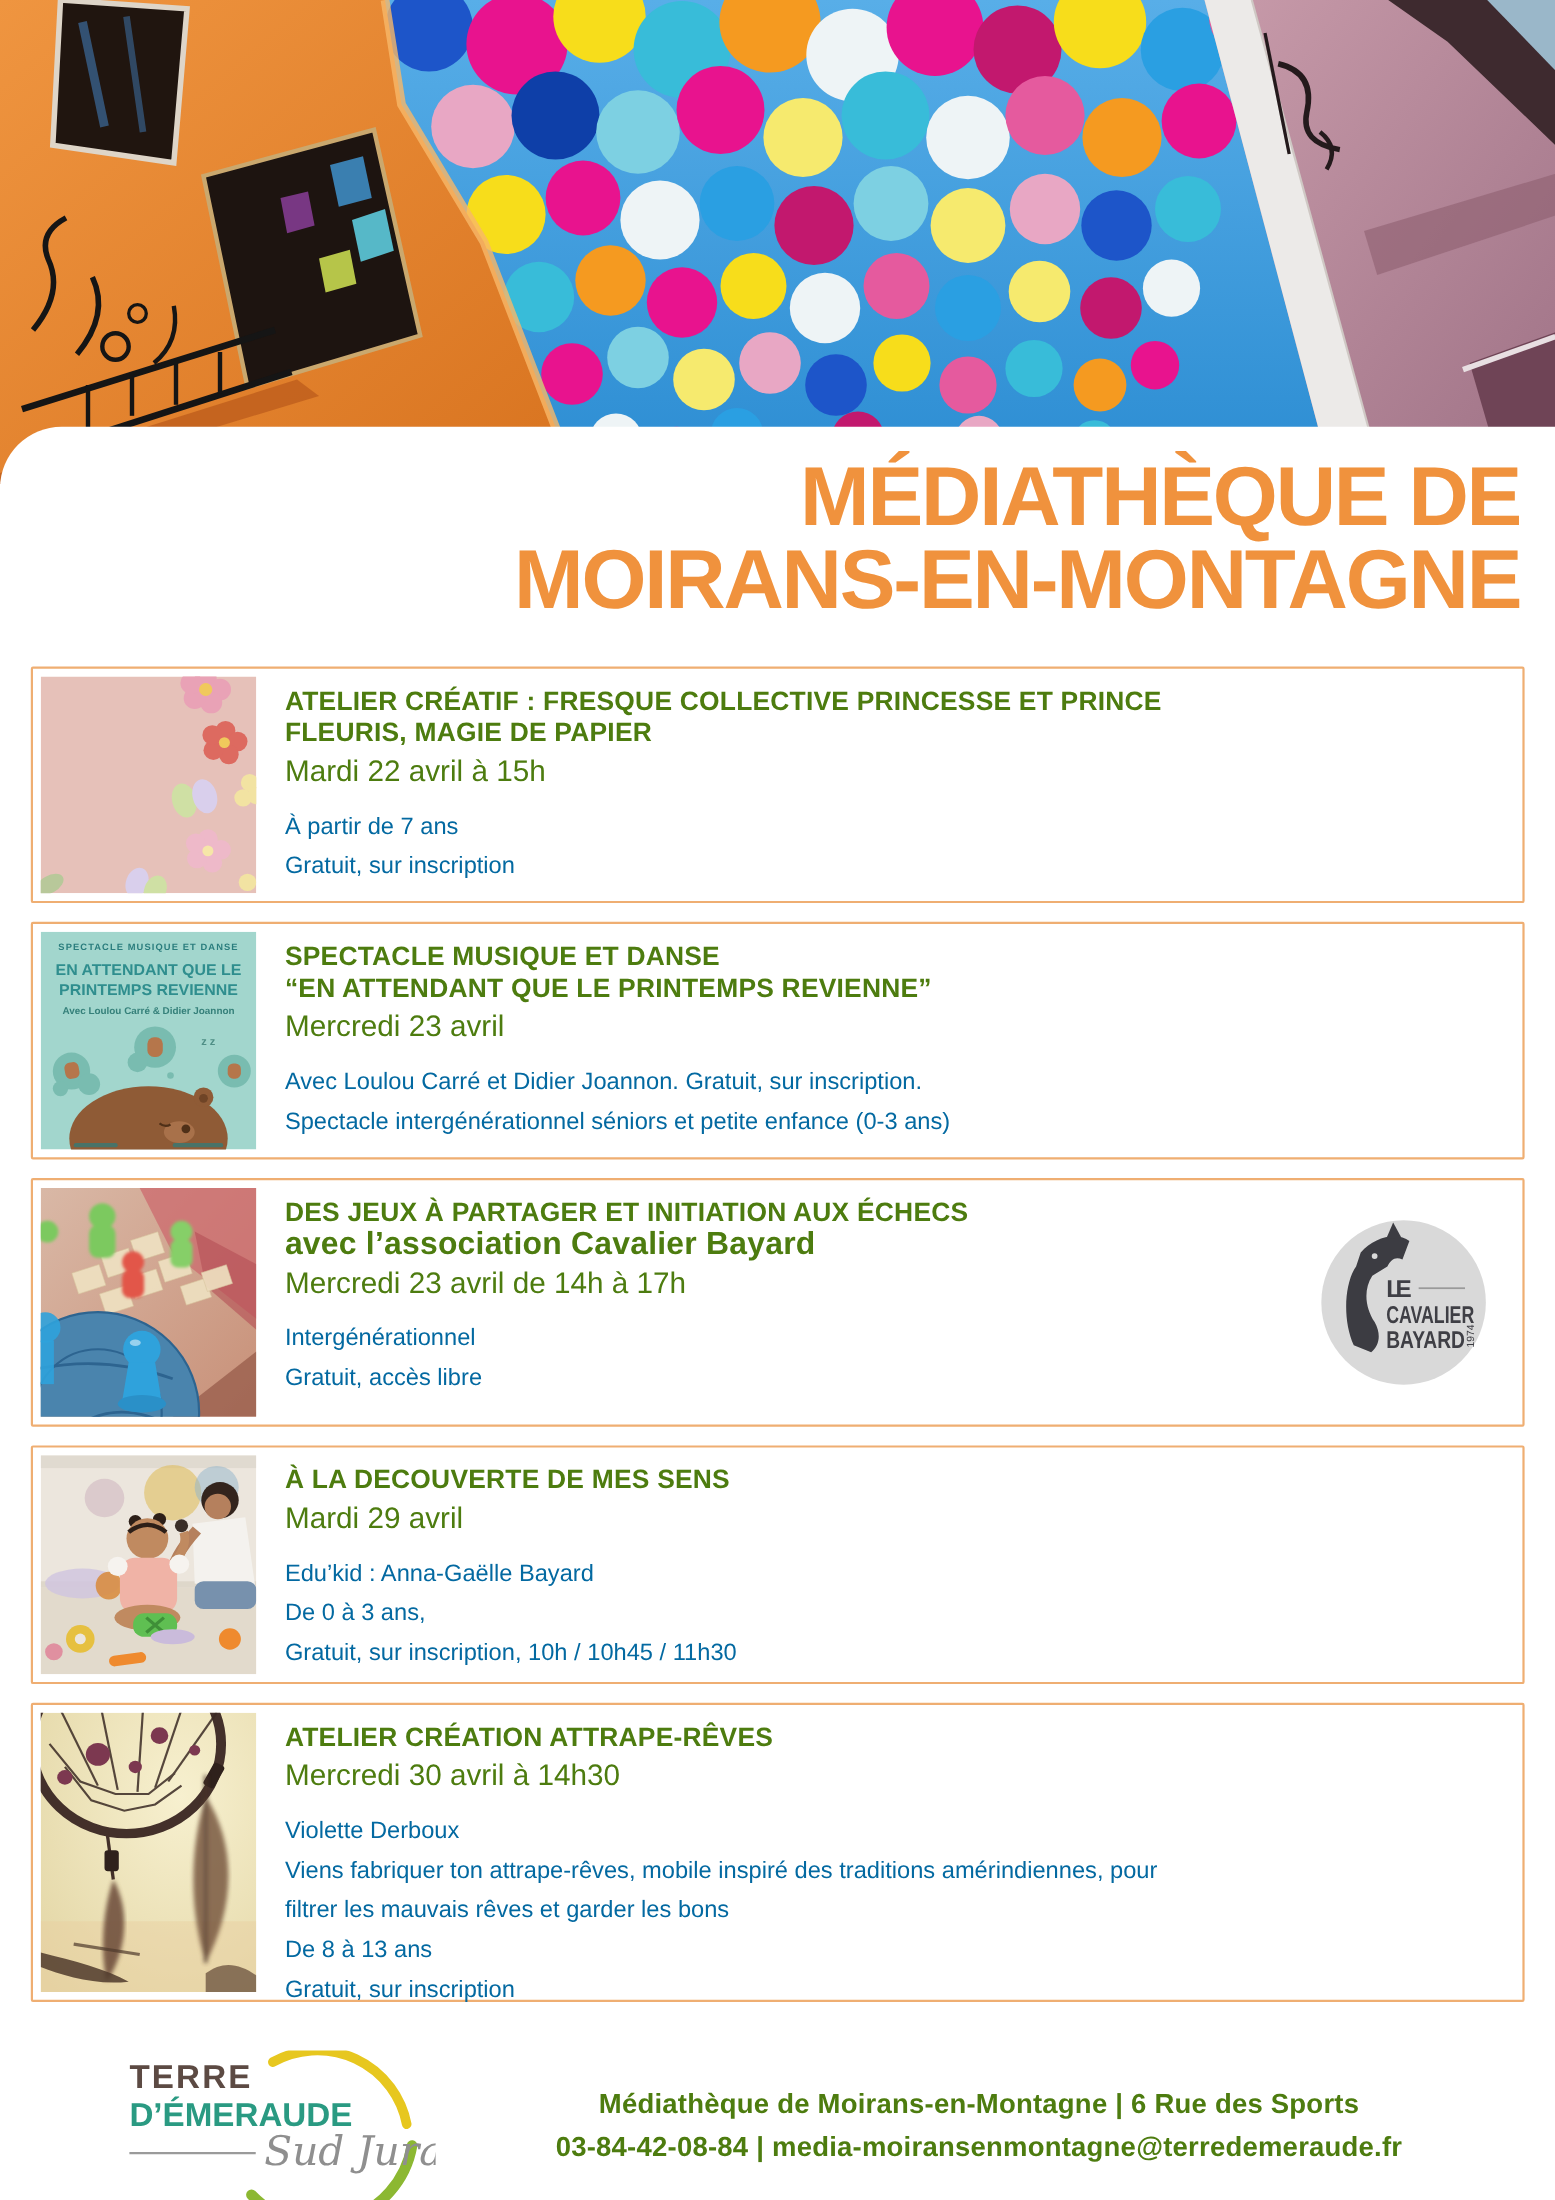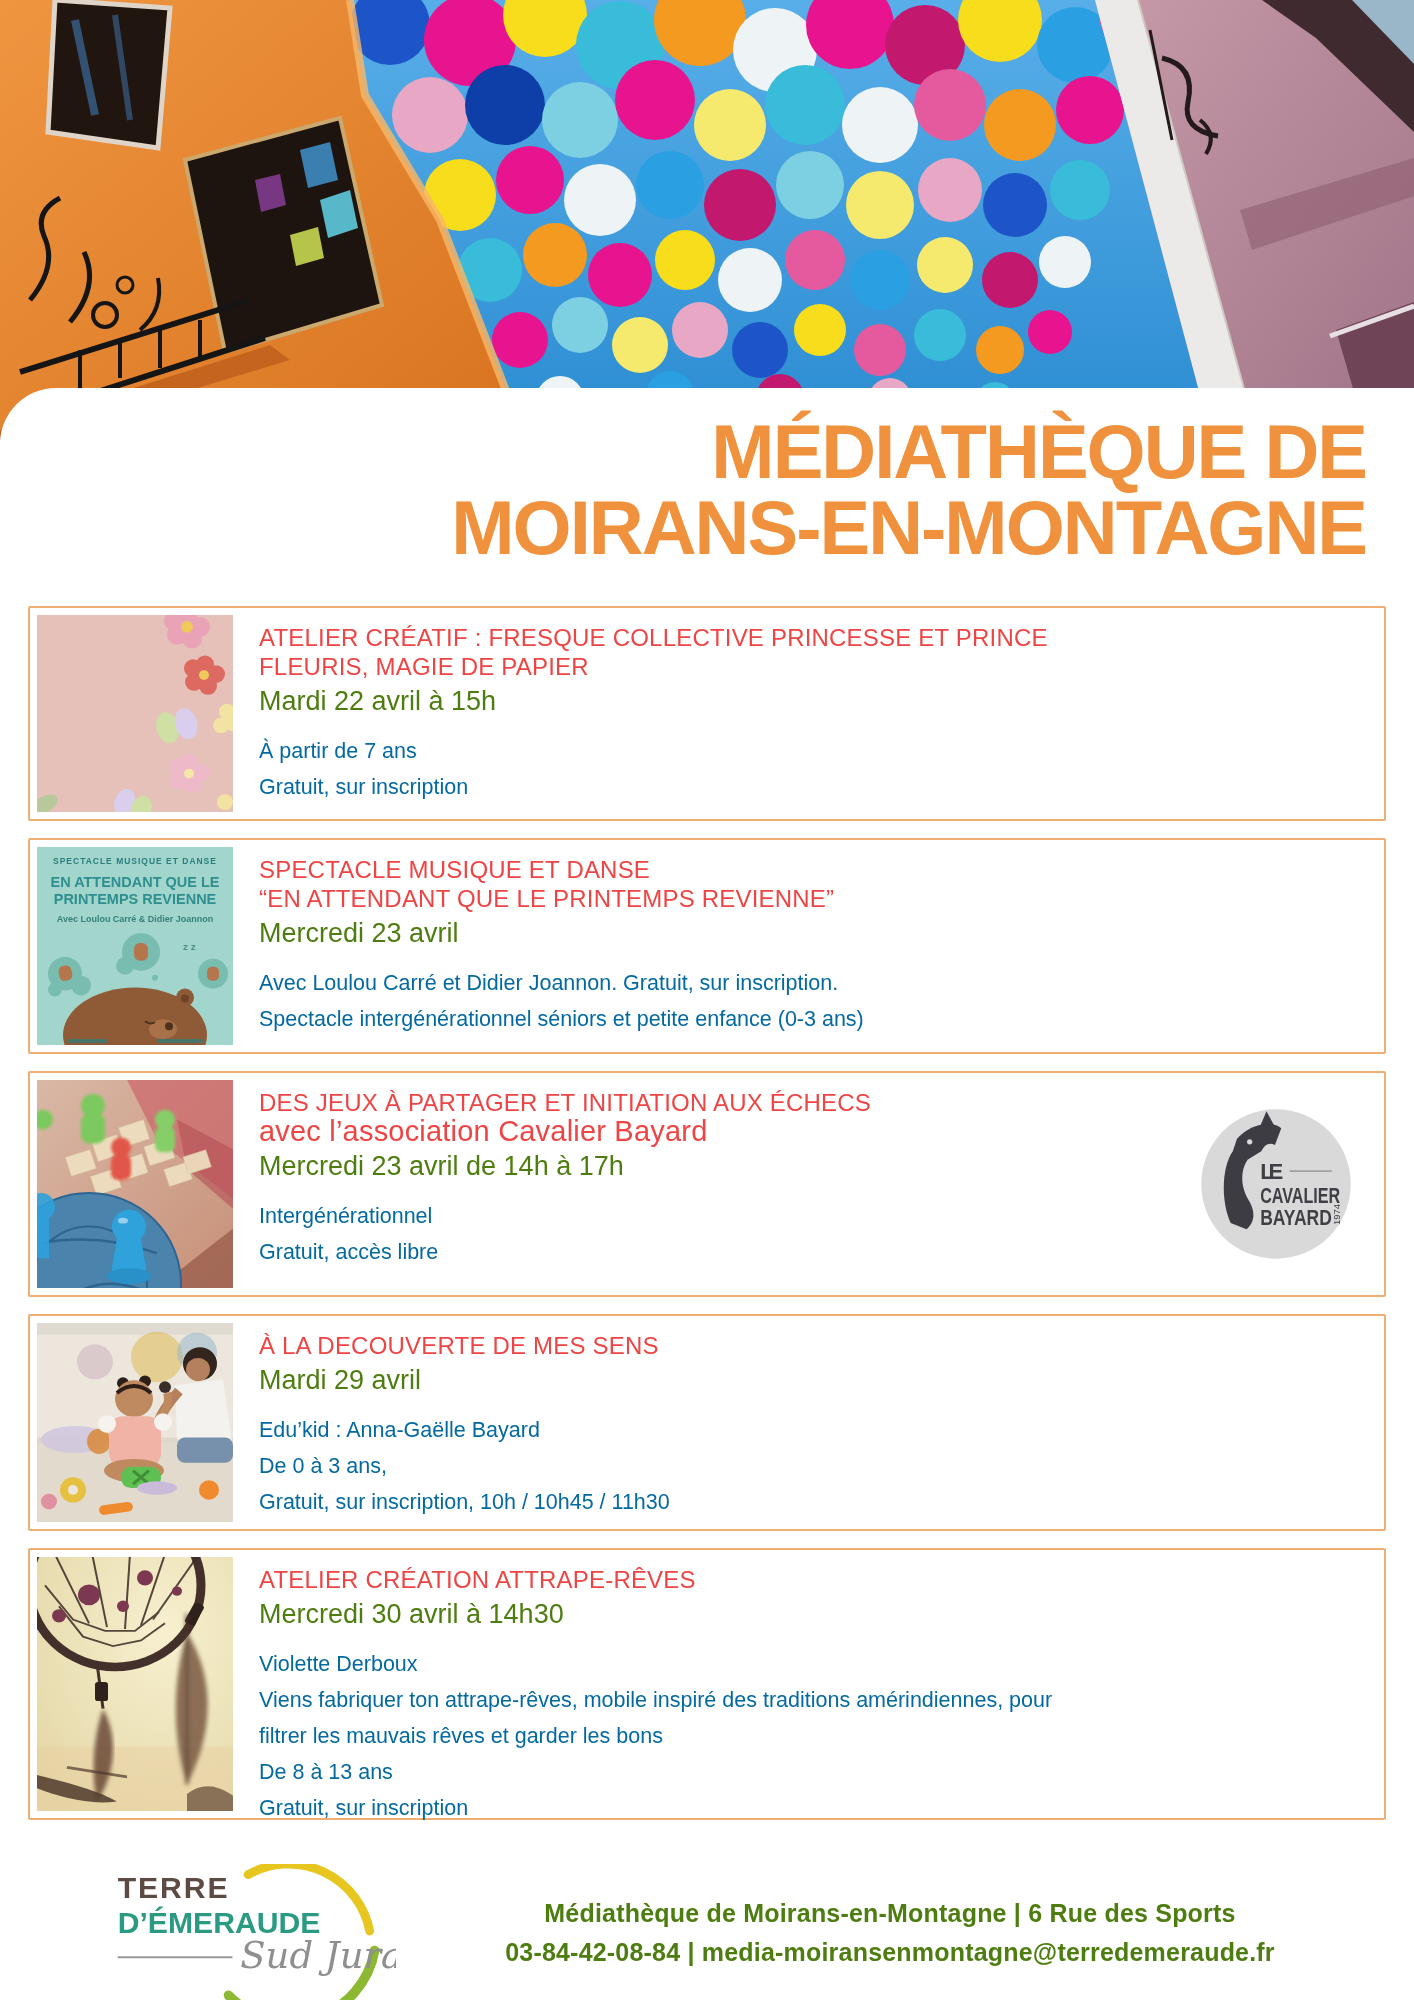--- a/index.html
+++ b/index.html
@@ -3,30 +3,30 @@
 <meta charset="utf-8">
 <style>
   html,body{margin:0;padding:0;background:#ffffff;}
   .page{width:1414px;height:2000px;margin:0 auto;position:relative;background:#fff;
         font-family:"Liberation Sans",sans-serif;overflow:hidden;}
   
   .hero{height:440px;}
   .hero svg{display:block;width:100%;height:100%;}
   
   .content{position:relative;margin-top:-52px;background:#fff;border-top-left-radius:56px;padding-top:26px;}
-  .page-title{text-align:right;padding-right:48px;color:#f0923d;font-weight:bold;
+  .page-title{text-align:right;padding-right:32px;color:#f0923d;font-weight:bold;
               font-size:76px;line-height:76px;letter-spacing:-2px;}
   .cards{margin-top:40px;}
   .card{display:flex;box-sizing:border-box;margin:0 28px 17px 28px;border:2px solid #efae72;
         border-radius:2px;padding:7px;gap:26px;background:#fff;}
   .card-1{height:215px}.card-2{height:216px}.card-3{height:226px}.card-4{height:217px}.card-5{height:272px}
   .thumb{flex:0 0 196px;}
   .thumb svg{display:block;width:196px;height:100%;}
   .event-text{flex:1;min-width:0;padding-top:8px;}
-  .ev-title{color:#ef4444;font-weight:normal;font-size:24px;line-height:29px;letter-spacing:0.2px;}
+  .ev-title{color:#4d7c0f;font-weight:bold;font-size:24px;line-height:29px;letter-spacing:0.2px;}
   .ev-title.sub{font-size:29px;}
   .ev-date{color:#4d7c0f;font-size:27px;line-height:34px;margin-top:3px;}
   .ev-details{margin-top:15px;font-size:21.5px;line-height:36px;color:#0369a1;}
   .cb-logo{flex:0 0 158px;align-self:center;margin-right:22px;}
   .cb-logo svg{display:block;width:158px;height:158px;}
   .footer{display:flex;align-items:center;margin-top:44px;padding:0 30px 0 104px;}
   .f-logo{flex:0 0 292px;}
   .f-logo svg{display:block;width:292px;height:138px;}
   .f-text{flex:1;text-align:center;font-weight:bold;color:#4d7c0f;font-size:25px;line-height:39px;letter-spacing:0.2px;}
 </style>

